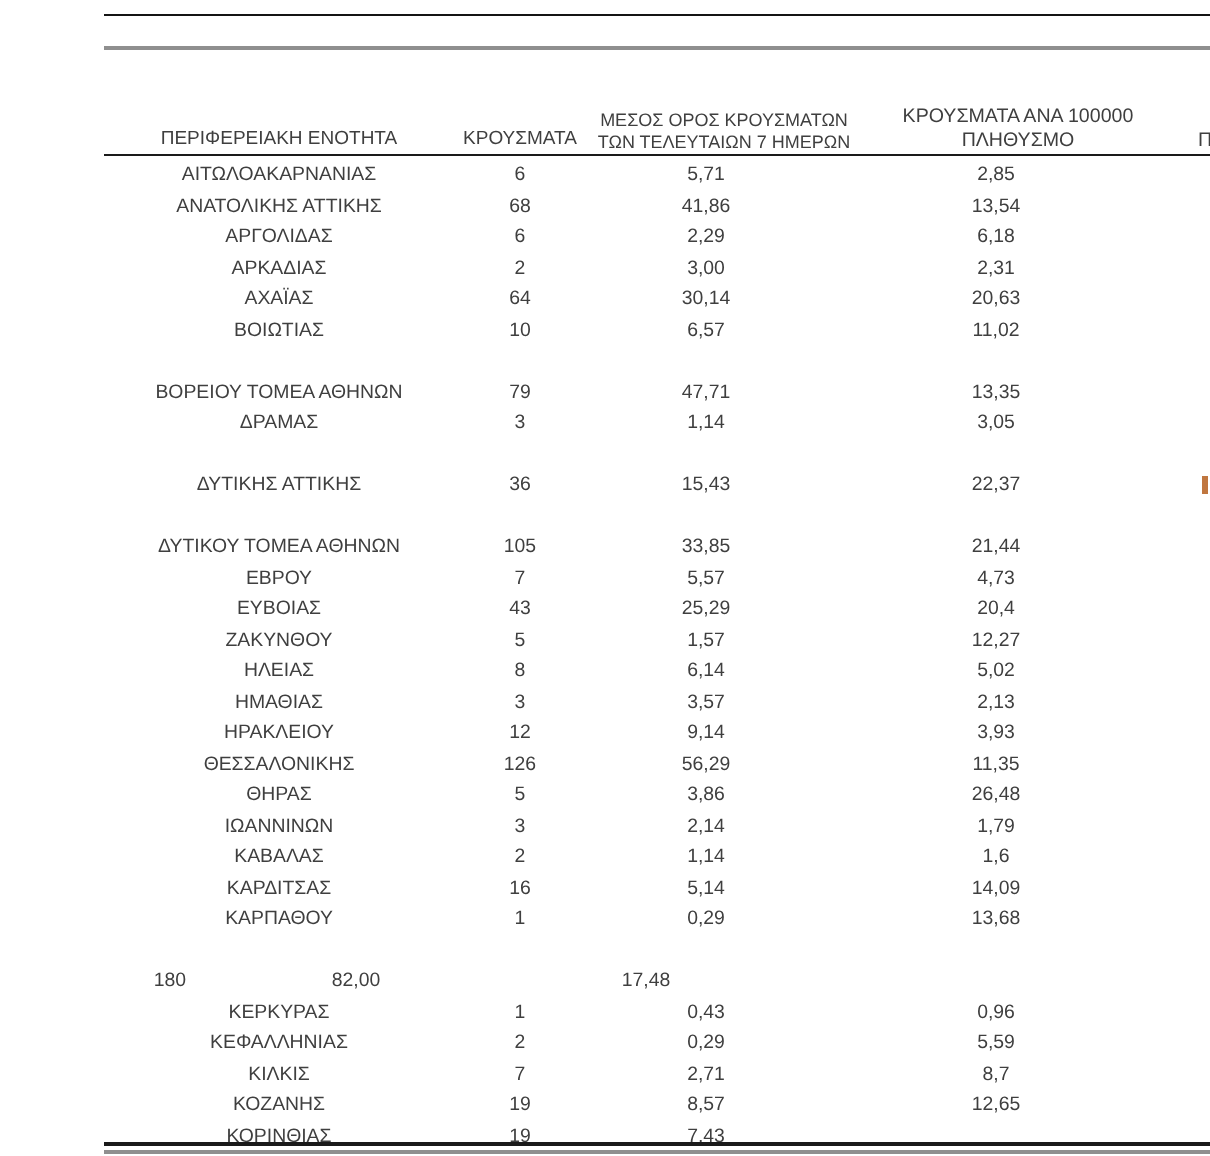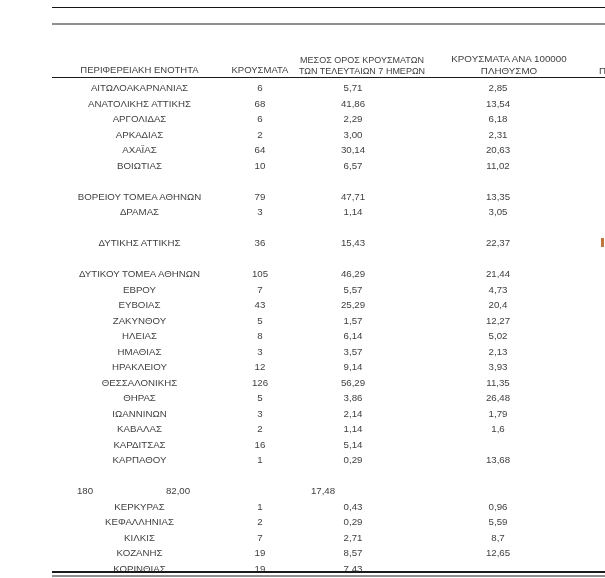--- a/index.html
+++ b/index.html
@@ -151,21 +151,21 @@
         <div class="cell c-region">ΔΥΤΙΚΗΣ ΑΤΤΙΚΗΣ</div>
         <div class="cell c-cases">36</div>
         <div class="cell c-avg7">15,43</div>
         <div class="cell c-per100k">22,37</div>
         <div class="cell c-extra"><span class="orange-frag" style="background: rgb(192, 118, 63);"></span></div>
       </div>
       <div class="group-spacer"></div>
       <div class="table-row">
         <div class="cell c-region">ΔΥΤΙΚΟΥ ΤΟΜΕΑ ΑΘΗΝΩΝ</div>
         <div class="cell c-cases">105</div>
-        <div class="cell c-avg7">46,29</div>
+        <div class="cell c-avg7">33,85</div>
         <div class="cell c-per100k">21,44</div>
         <div class="cell c-extra"></div>
       </div>
       <div class="table-row">
         <div class="cell c-region">ΕΒΡΟΥ</div>
         <div class="cell c-cases">7</div>
         <div class="cell c-avg7">5,57</div>
         <div class="cell c-per100k">4,73</div>
         <div class="cell c-extra"></div>
       </div>
@@ -229,20 +229,21 @@
         <div class="cell c-region">ΚΑΒΑΛΑΣ</div>
         <div class="cell c-cases">2</div>
         <div class="cell c-avg7">1,14</div>
         <div class="cell c-per100k">1,6</div>
         <div class="cell c-extra"></div>
       </div>
       <div class="table-row">
         <div class="cell c-region">ΚΑΡΔΙΤΣΑΣ</div>
         <div class="cell c-cases">16</div>
         <div class="cell c-avg7">5,14</div>
+        <div class="cell c-per100k">14,09</div>
         <div class="cell c-extra"></div>
       </div>
       <div class="table-row">
         <div class="cell c-region">ΚΑΡΠΑΘΟΥ</div>
         <div class="cell c-cases">1</div>
         <div class="cell c-avg7">0,29</div>
         <div class="cell c-per100k">13,68</div>
         <div class="cell c-extra"></div>
       </div>
       <div class="group-spacer"></div>

